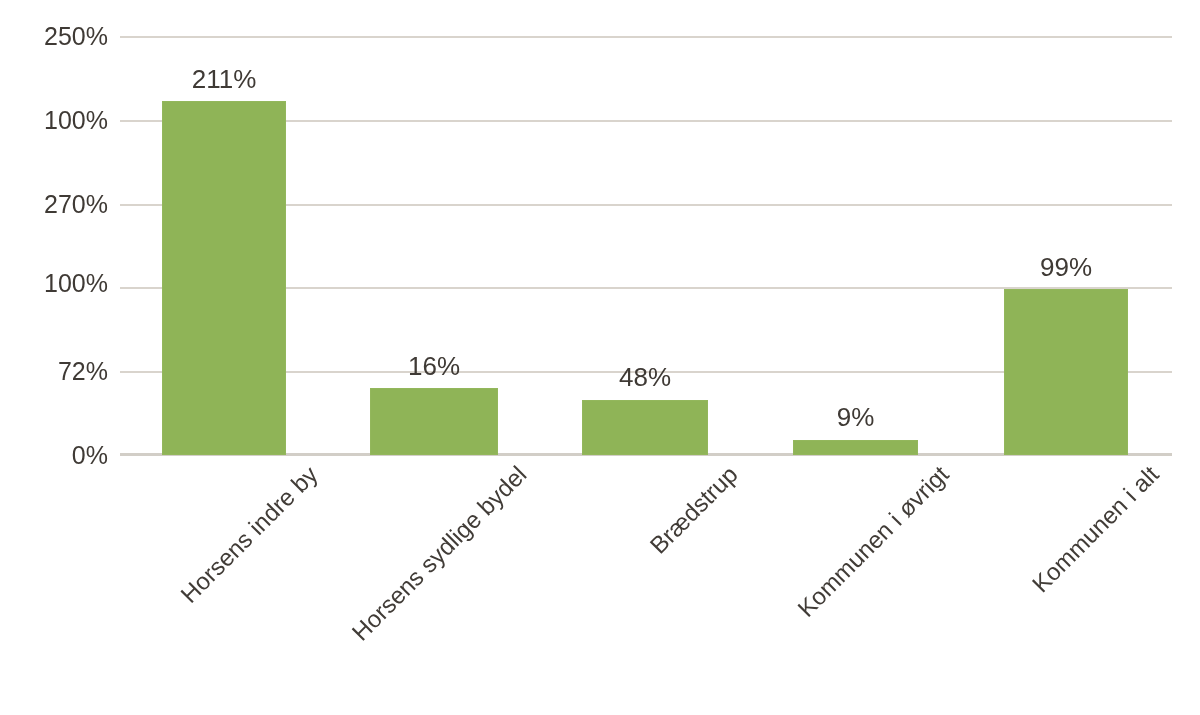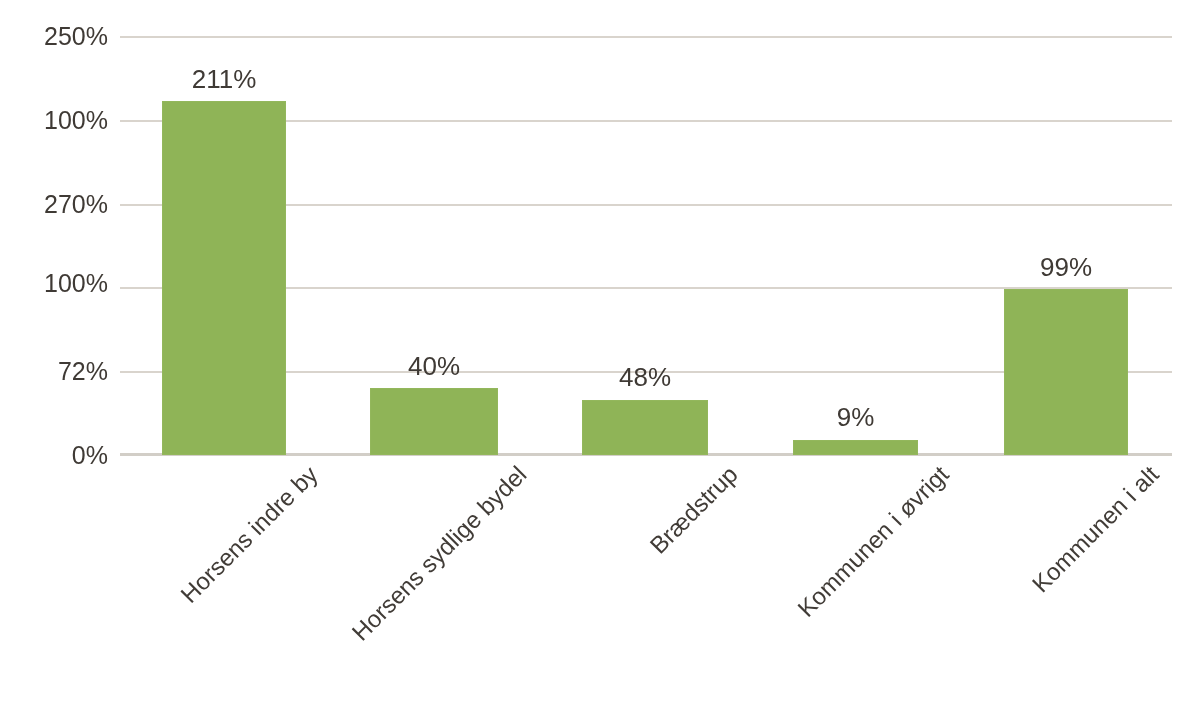--- a/index.html
+++ b/index.html
@@ -129,21 +129,21 @@
     <div class="gridline" style="top:251.4px;"></div>
     <div class="gridline" style="top:335.2px;"></div>
     <div class="gridline baseline" style="top:417px;"></div>
 
     <div class="bars-layer">
 
       <div class="bar" style="left:42px; width:124px; height:353.6px;"></div>
       <div class="bar-label" style="left:42px; width:124px; bottom:363px;">211%</div>
 
       <div class="bar" style="left:250px; width:128px; height:67px;"></div>
-      <div class="bar-label" style="left:250px; width:128px; bottom:76.5px;">40%</div>
+      <div class="bar-label" style="left:250px; width:128px; bottom:76.5px;">16%</div>
 
       <div class="bar" style="left:462px; width:126px; height:55.3px;"></div>
       <div class="bar-label" style="left:462px; width:126px; bottom:64.8px;">48%</div>
 
       <div class="bar" style="left:673px; width:125px; height:15.1px;"></div>
       <div class="bar-label" style="left:673px; width:125px; bottom:24.6px;">9%</div>
 
       <div class="bar" style="left:884px; width:124px; height:165.9px;"></div>
       <div class="bar-label" style="left:884px; width:124px; bottom:175.4px;">99%</div>
 

